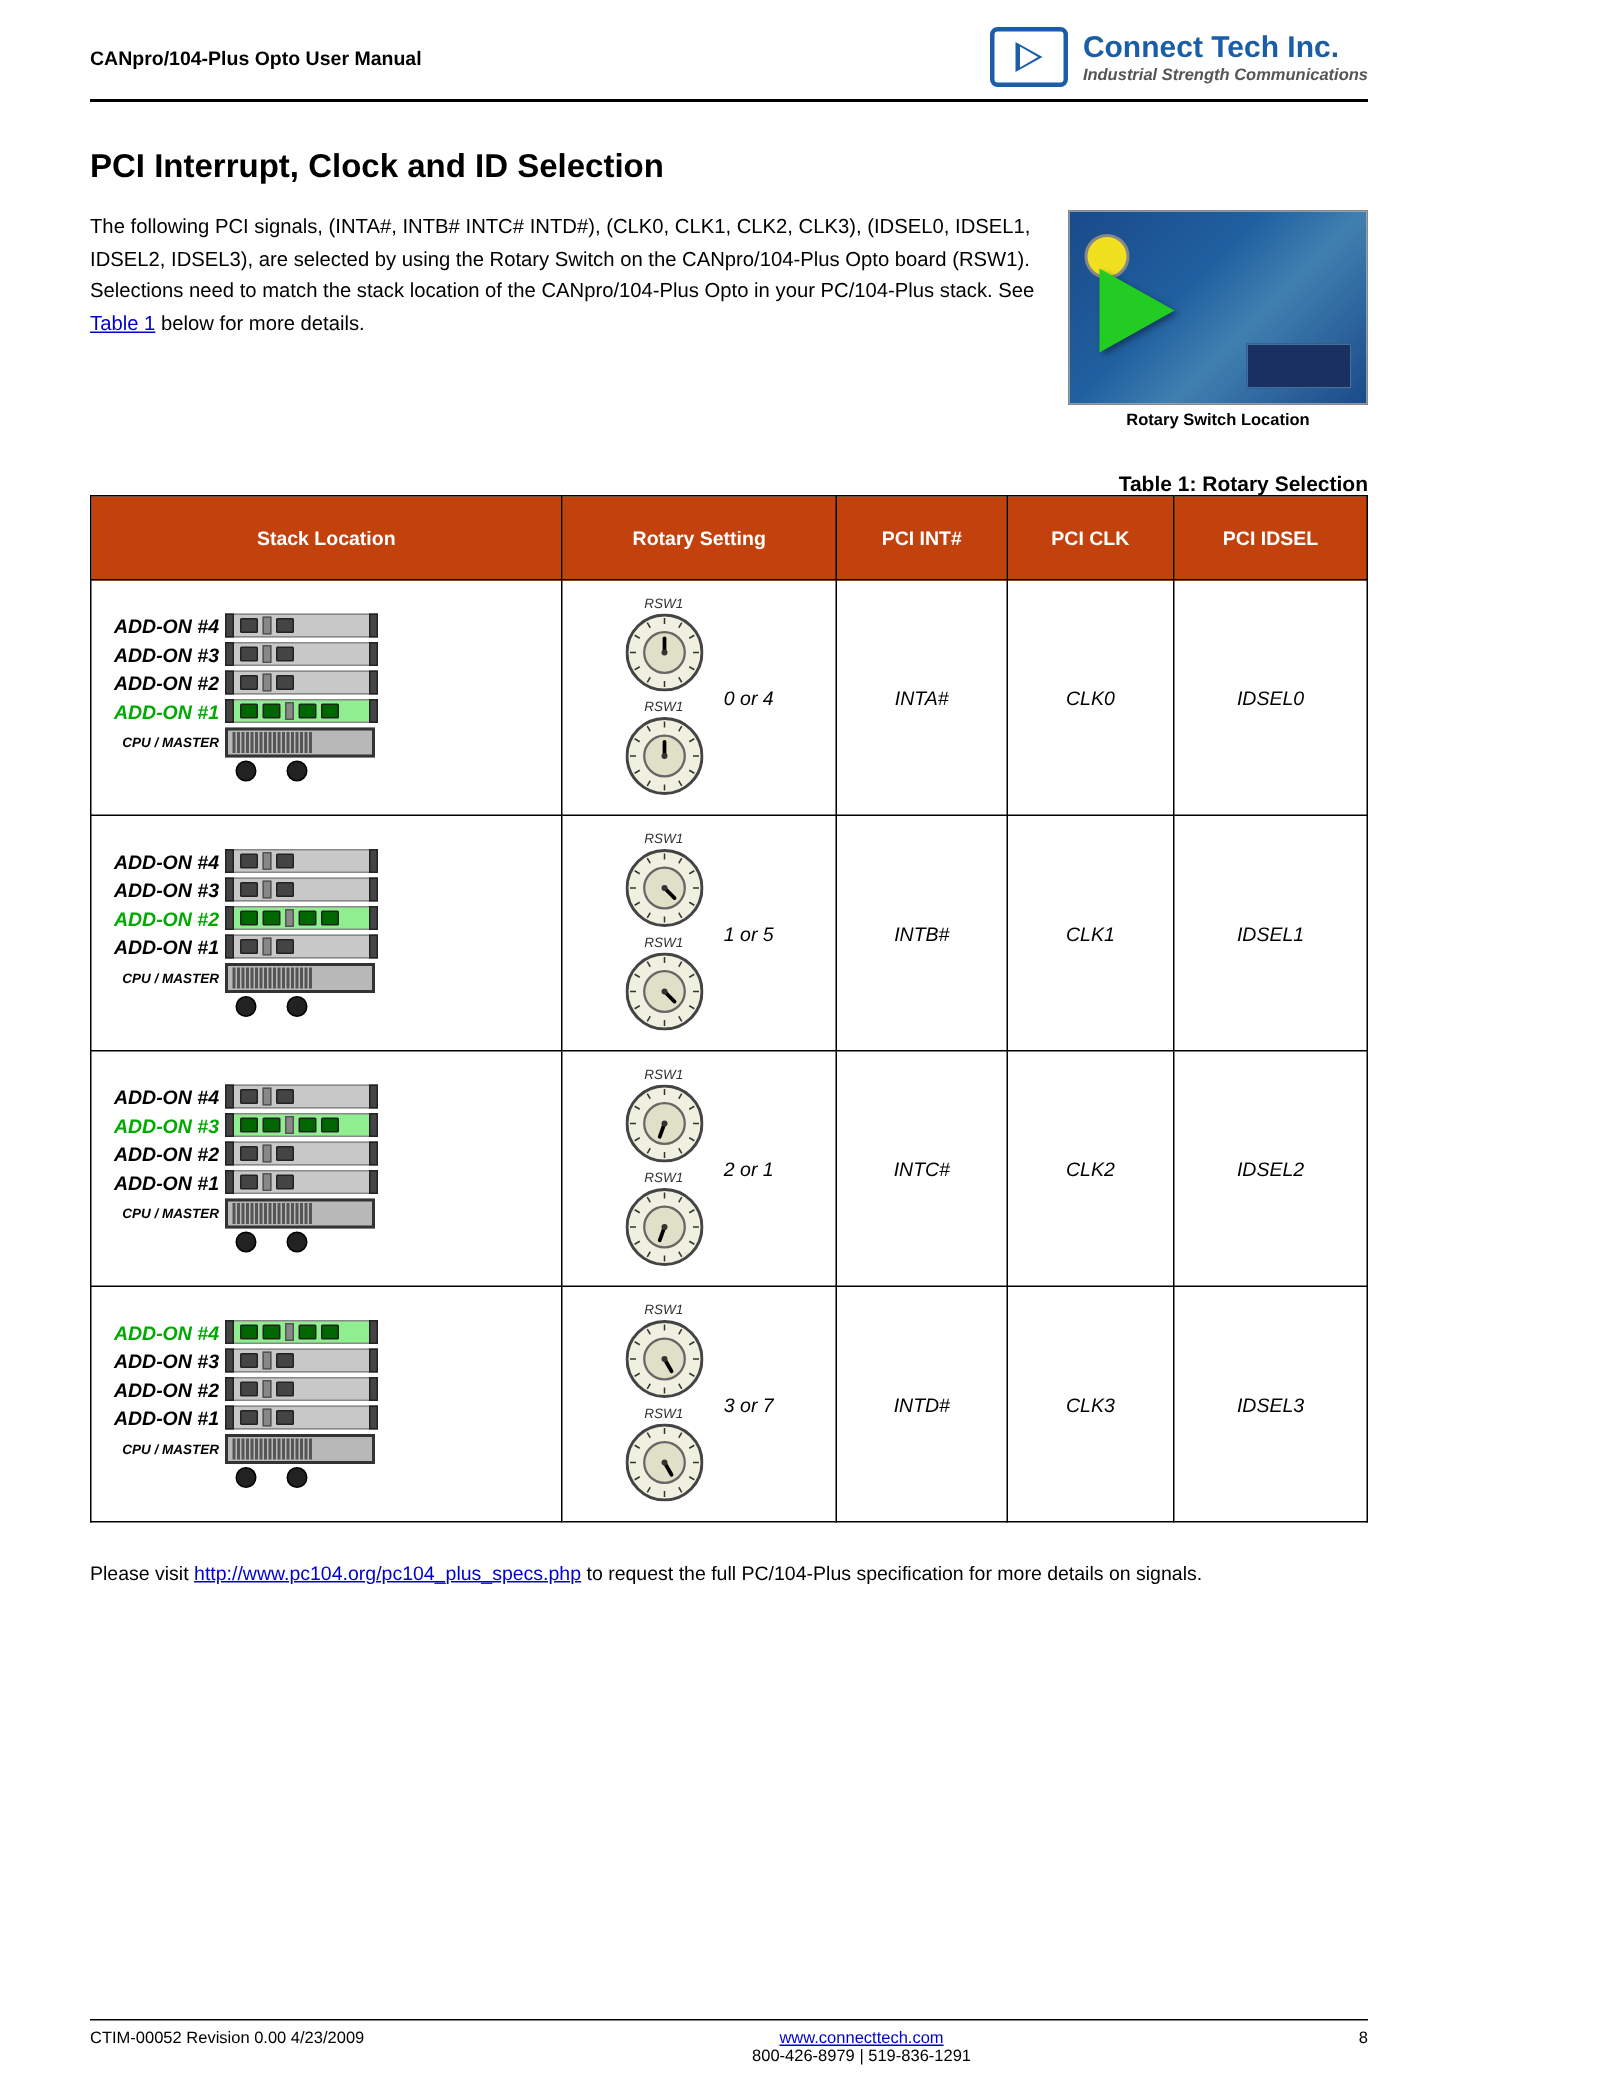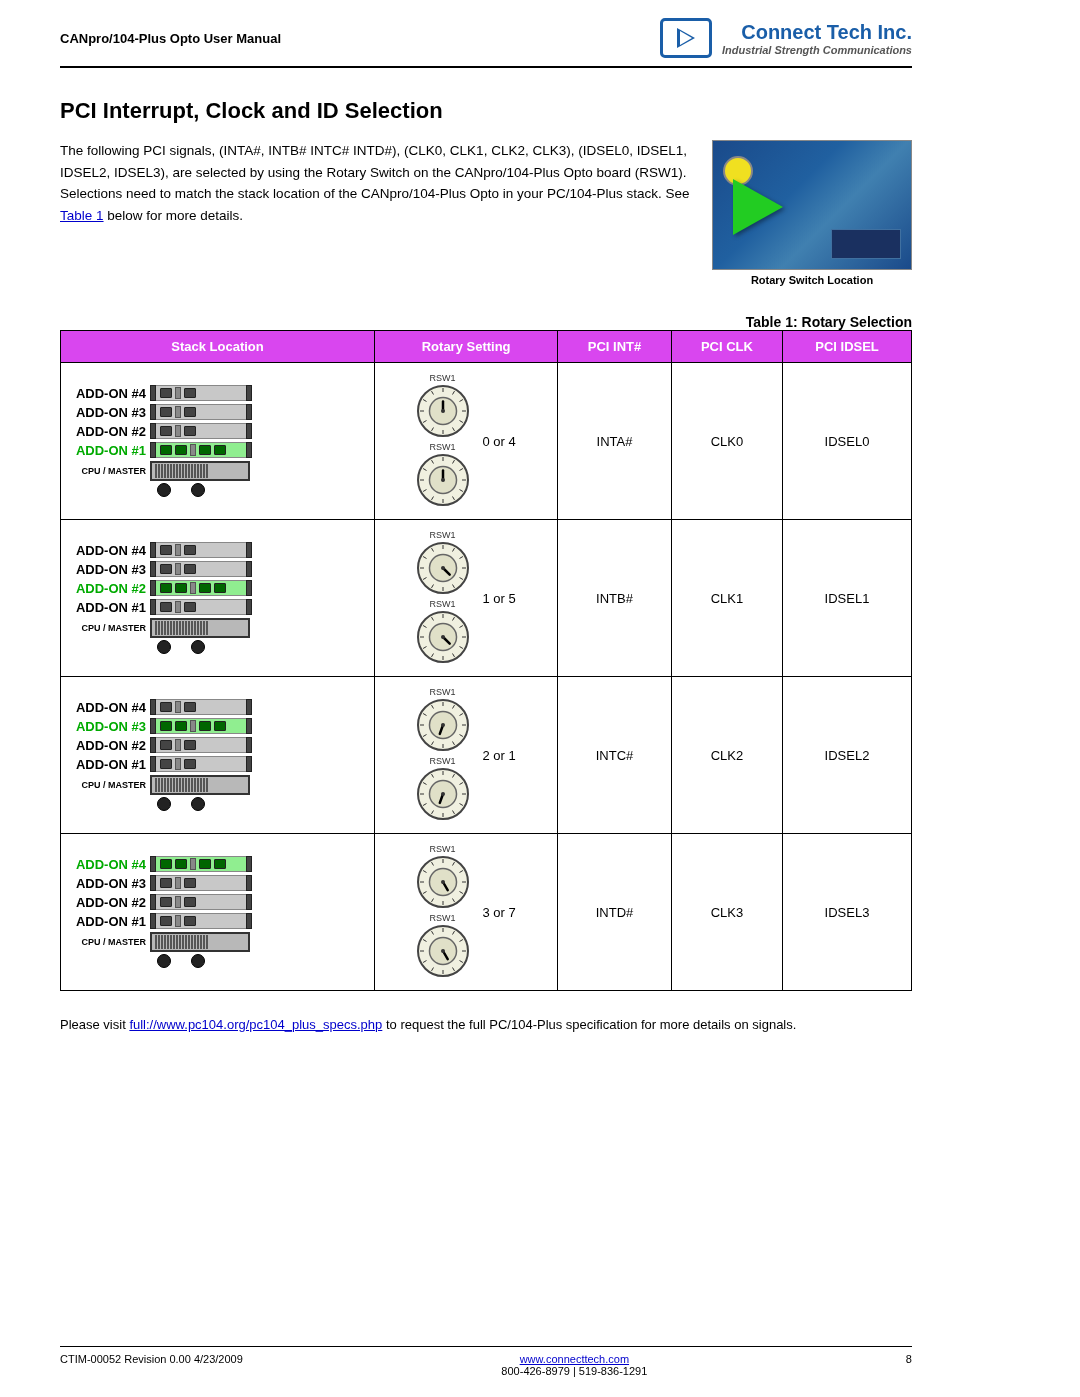--- a/index.html
+++ b/index.html
@@ -59,21 +59,20 @@
       position: absolute;
       width: 0;
       height: 0;
       border-top: 7px solid transparent;
       border-bottom: 7px solid transparent;
       border-left: 12px solid #fff;
     }
     .logo-text-box {
       display: flex;
       flex-direction: column;
-      text-align: right;
     }
     .logo-title {
       font-size: 20px;
       font-weight: bold;
       color: #1a5ea8;
       line-height: 1.2;
     }
     .logo-subtitle {
       font-size: 11px;
       color: #555;
@@ -168,34 +167,35 @@
       margin-bottom: 0px;
     }
 
     
     .main-table {
       width: 100%;
       border-collapse: collapse;
       margin-bottom: 24px;
     }
     .main-table th {
-      background: #d946ef;
+      background: #c2410c;
       color: #fff;
       font-size: 13px;
       font-weight: bold;
-      padding: 8px 10px;
+      padding: 20px 10px;
       border: 1px solid #000;
       text-align: center;
     }
     .main-table td {
       border: 1px solid #000;
       vertical-align: middle;
       text-align: center;
       font-size: 13px;
       padding: 4px 6px;
+      font-style: italic;
     }
     .main-table td:first-child {
       text-align: left;
       padding: 6px 10px;
     }
 
     
     .setting-value {
       font-size: 13px;
     }
@@ -910,21 +910,21 @@
     </div>
           </td>
           <td>INTD#</td>
           <td>CLK3</td>
           <td>IDSEL3</td>
         </tr>
       </tbody>
   </table>
 
   <div class="bottom-para">
-    <span>Please visit </span><a class="intro-link" href="#">full://www.pc104.org/pc104_plus_specs.php</a><span> to request the full PC/104-Plus specification for more details on signals.</span>
+    <span>Please visit </span><a class="intro-link" href="#">http://www.pc104.org/pc104_plus_specs.php</a><span> to request the full PC/104-Plus specification for more details on signals.</span>
   </div>
 
   <div class="footer">
     <div>CTIM-00052 Revision 0.00 4/23/2009</div>
     <div class="footer-center">
       <div><a class="footer-link" href="#">www.connecttech.com</a></div>
       <div>800-426-8979 | 519-836-1291</div>
     </div>
     <div>8</div>
   </div>

